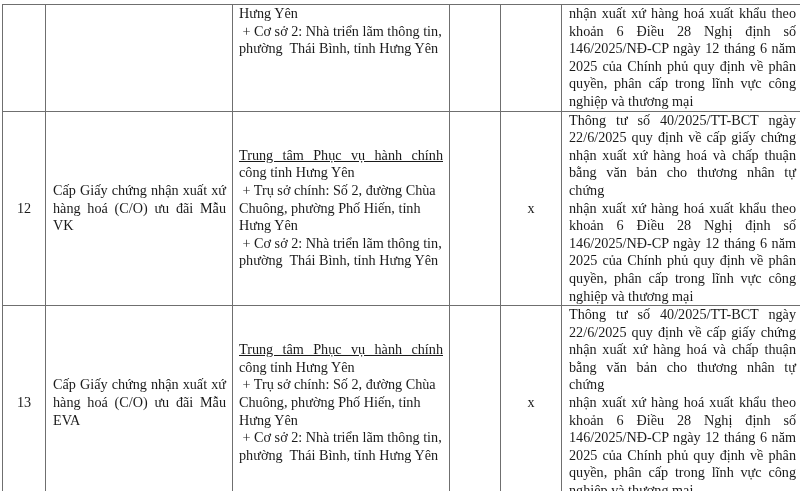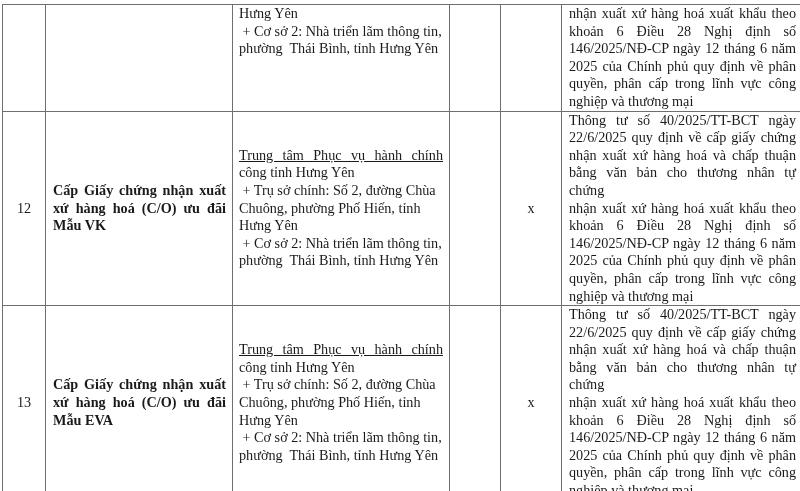--- a/index.html
+++ b/index.html
@@ -10,21 +10,21 @@
                  table-layout: fixed; width: 800px; }
     table.proc td { border: 1px solid #6f6f6f; vertical-align: middle; padding: 0;
                     font-size: 14.2px; line-height: 17.6px; }
     col.c-stt { width: 43px; }
     col.c-name { width: 187px; }
     col.c-place { width: 217px; }
     col.c-e1 { width: 51px; }
     col.c-e2 { width: 61px; }
     col.c-law { width: 241px; }
     .stt { text-align: center; }
-    .name { padding: 0 6px 0 7px !important; text-align: justify; text-align-last: left; font-weight: bold; }
+    .name { padding: 0 6px 0 7px !important; text-align: justify; text-align-last: left; }
     .place { padding: 0 6px 0 6px !important; }
     .place .ln { display: block; }
     .place .j { text-align: justify; text-align-last: justify; text-decoration: underline; }
     .mark { text-align: center; }
     .law { padding: 0 6px 0 7px !important; text-align: justify; text-align-last: left; }
     .law .lj { display: block; text-align: justify; text-align-last: justify; }
     .law .ll { display: block; text-align: right; }
     tr.r11 td { height: 101px; vertical-align: top; }
     tr.r12 td { height: 167px; }
     tr.r13 td { height: 166px; }

